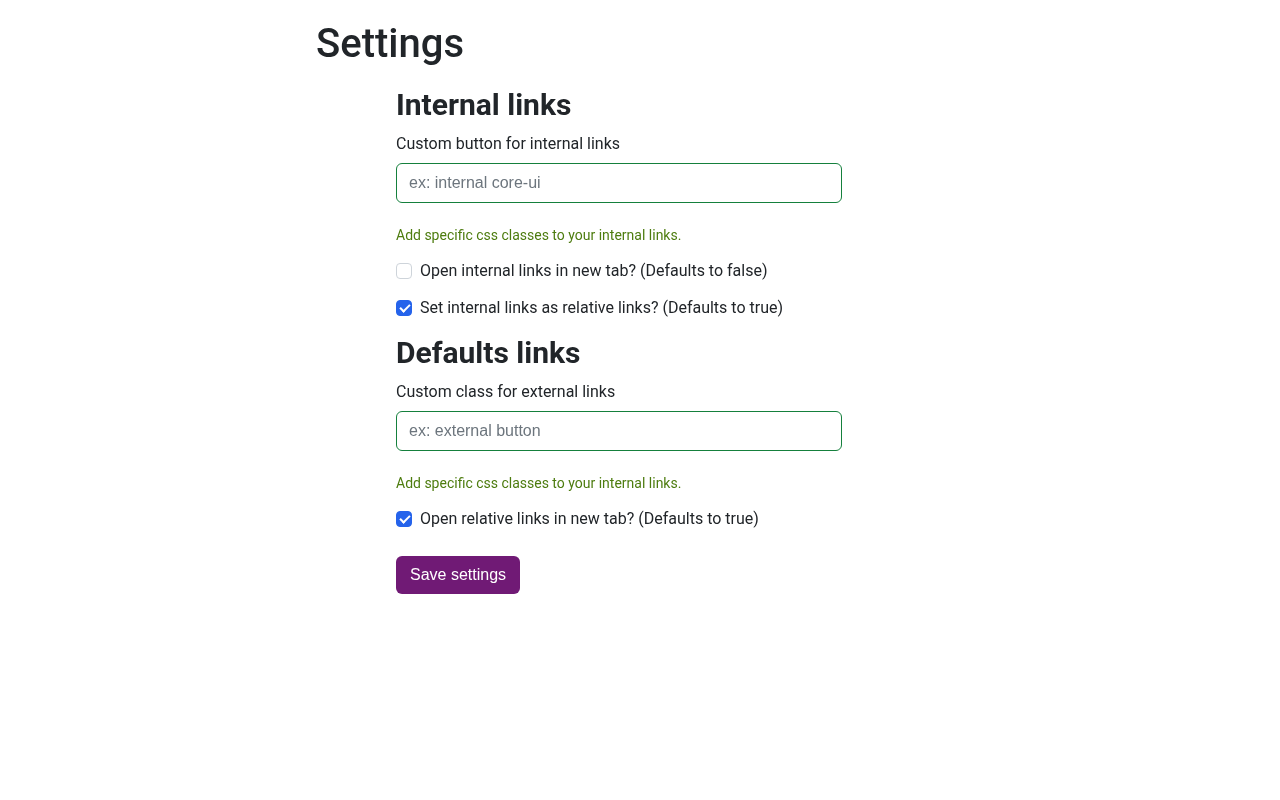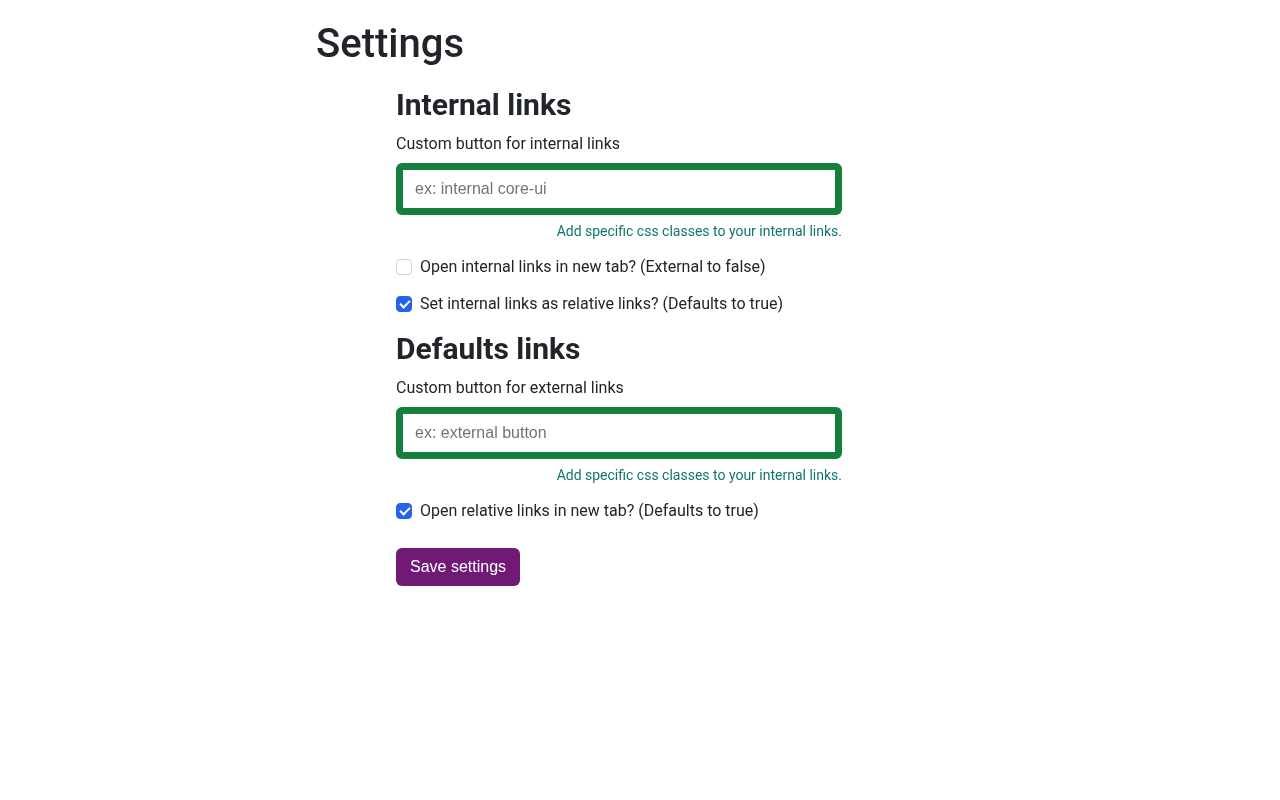--- a/index.html
+++ b/index.html
@@ -35,34 +35,33 @@
     }
     .field-label {
       font-size: 16px;
       margin-bottom: 10px;
       display: block;
     }
     .text-input {
       width: 100%;
       padding: 10px 12px;
       font-size: 16px;
-      border: 7px solid #15803d;
+      border: 1px solid #15803d;
       border-radius: 6px;
       color: #212529;
       background: #fff;
       outline: none;
     }
     .text-input::placeholder {
       color: #6c757d;
     }
     .help-text {
       font-size: 14px;
-      color: #0f766e;
-      margin-top: 8px;
-      text-align: right;
+      color: #4d7c0f;
+      margin-top: 24px;
     }
     .checkbox-row {
       display: flex;
       align-items: center;
       gap: 8px;
       margin-top: 18px;
     }
     .checkbox-row + .checkbox-row {
     }
     .checkbox {
@@ -114,31 +113,31 @@
 
   <div class="section">
     <h2>Internal links</h2>
 
     <label class="field-label">Custom button for internal links</label>
     <input type="text" class="text-input" placeholder="ex: internal core-ui" style="">
     <div class="help-text">Add specific css classes to your internal links.</div>
 
     <div class="checkbox-row">
       <input type="checkbox" class="checkbox" style="">
-      <label class="checkbox-label">Open internal links in new tab? (External to false)</label>
+      <label class="checkbox-label">Open internal links in new tab? (Defaults to false)</label>
     </div>
 
     <div class="checkbox-row">
       <input type="checkbox" class="checkbox" checked="" style="">
       <label class="checkbox-label">Set internal links as relative links? (Defaults to true)</label>
     </div>
 
     <h2>Defaults links</h2>
 
-    <label class="field-label">Custom button for external links</label>
+    <label class="field-label">Custom class for external links</label>
     <input type="text" class="text-input" placeholder="ex: external button" style="">
     <div class="help-text">Add specific css classes to your internal links.</div>
 
     <div class="checkbox-row">
       <input type="checkbox" class="checkbox" checked="" style="">
       <label class="checkbox-label">Open relative links in new tab? (Defaults to true)</label>
     </div>
 
     <button class="save-button">Save settings</button>
   </div>

